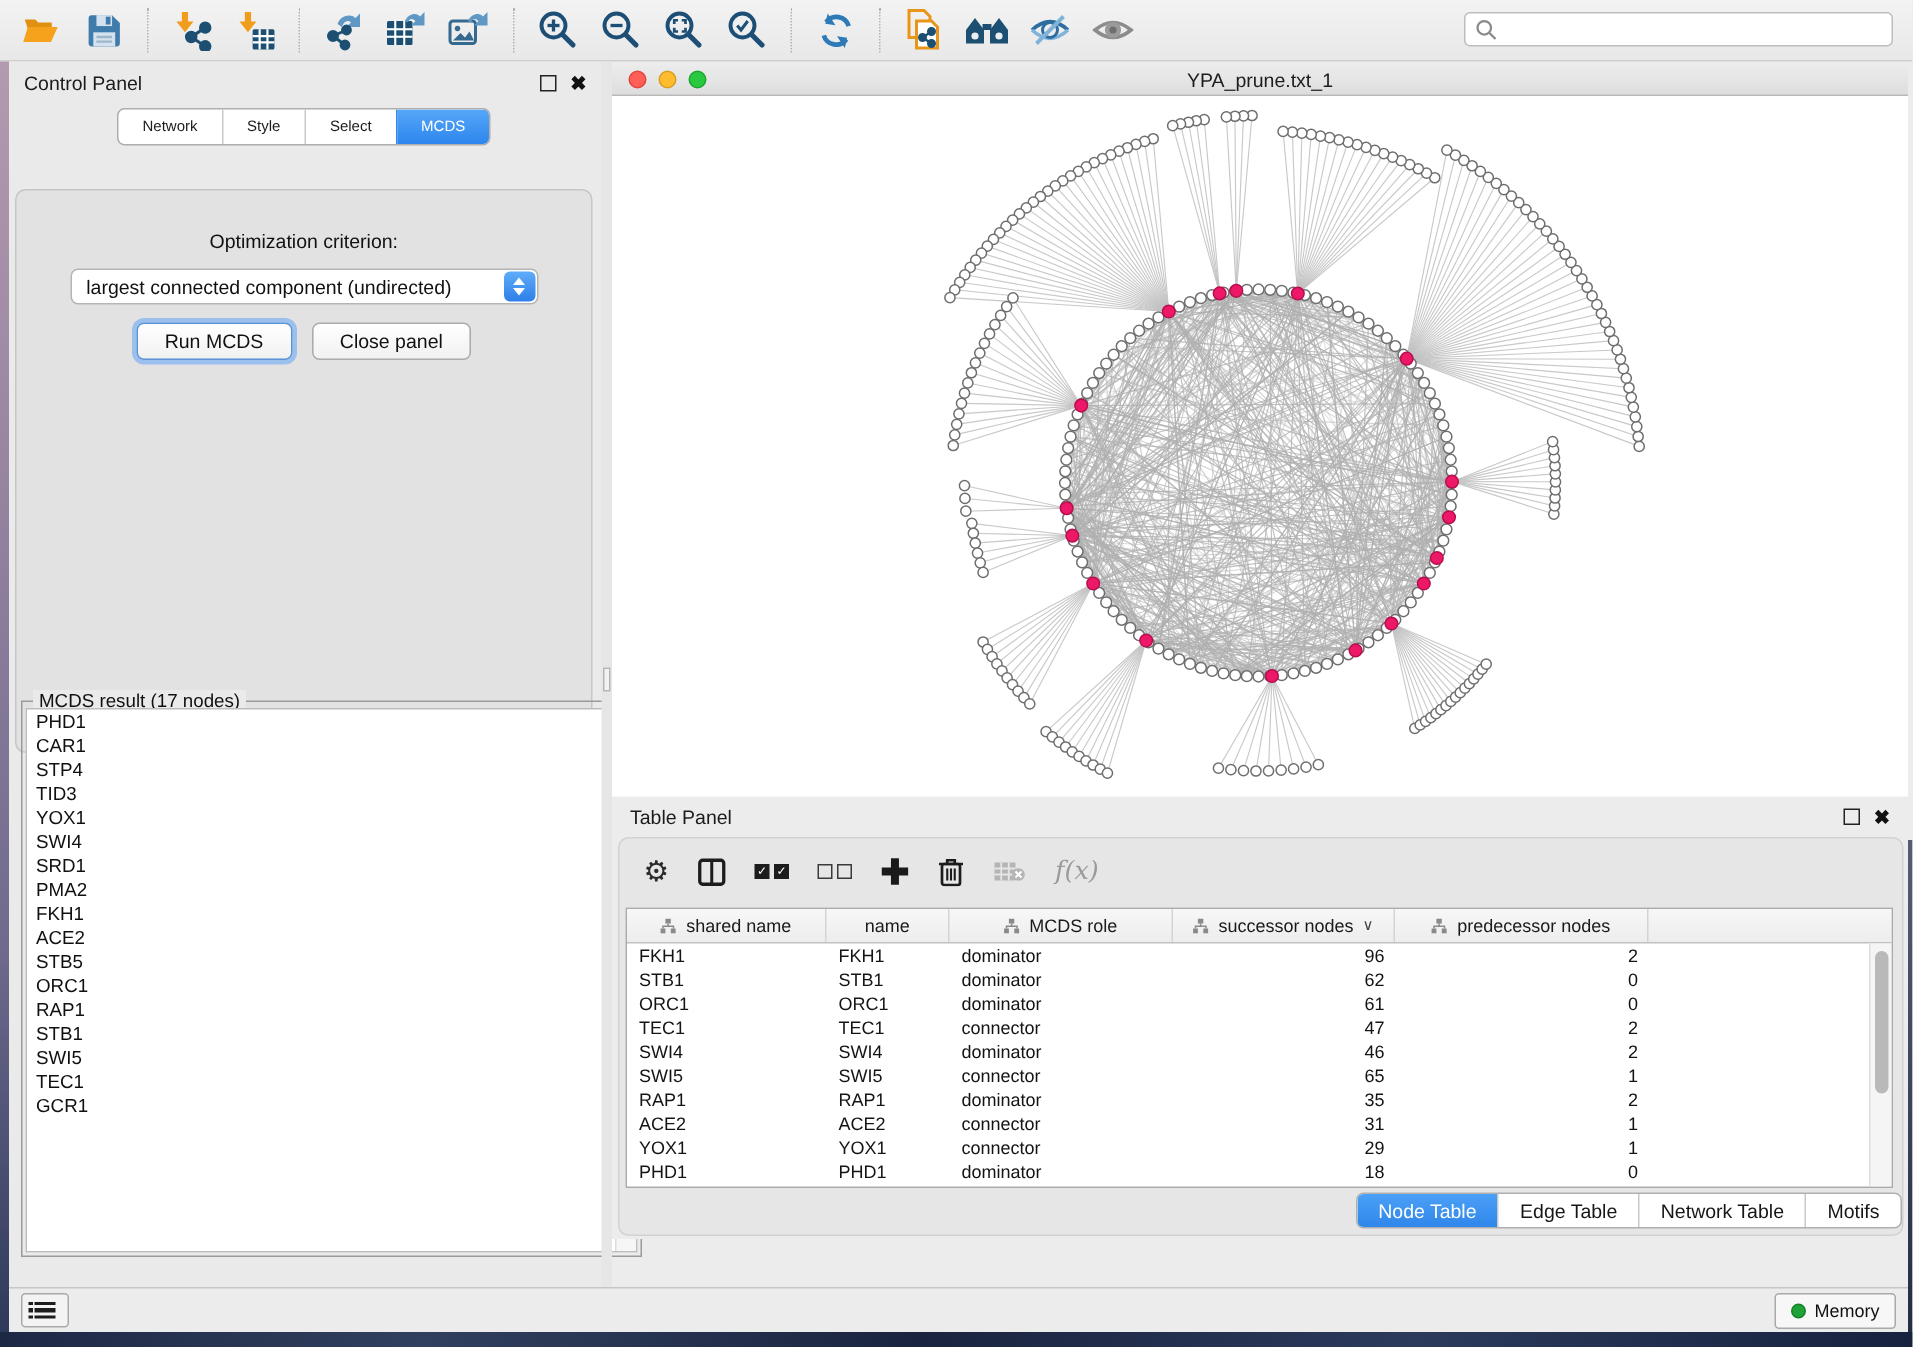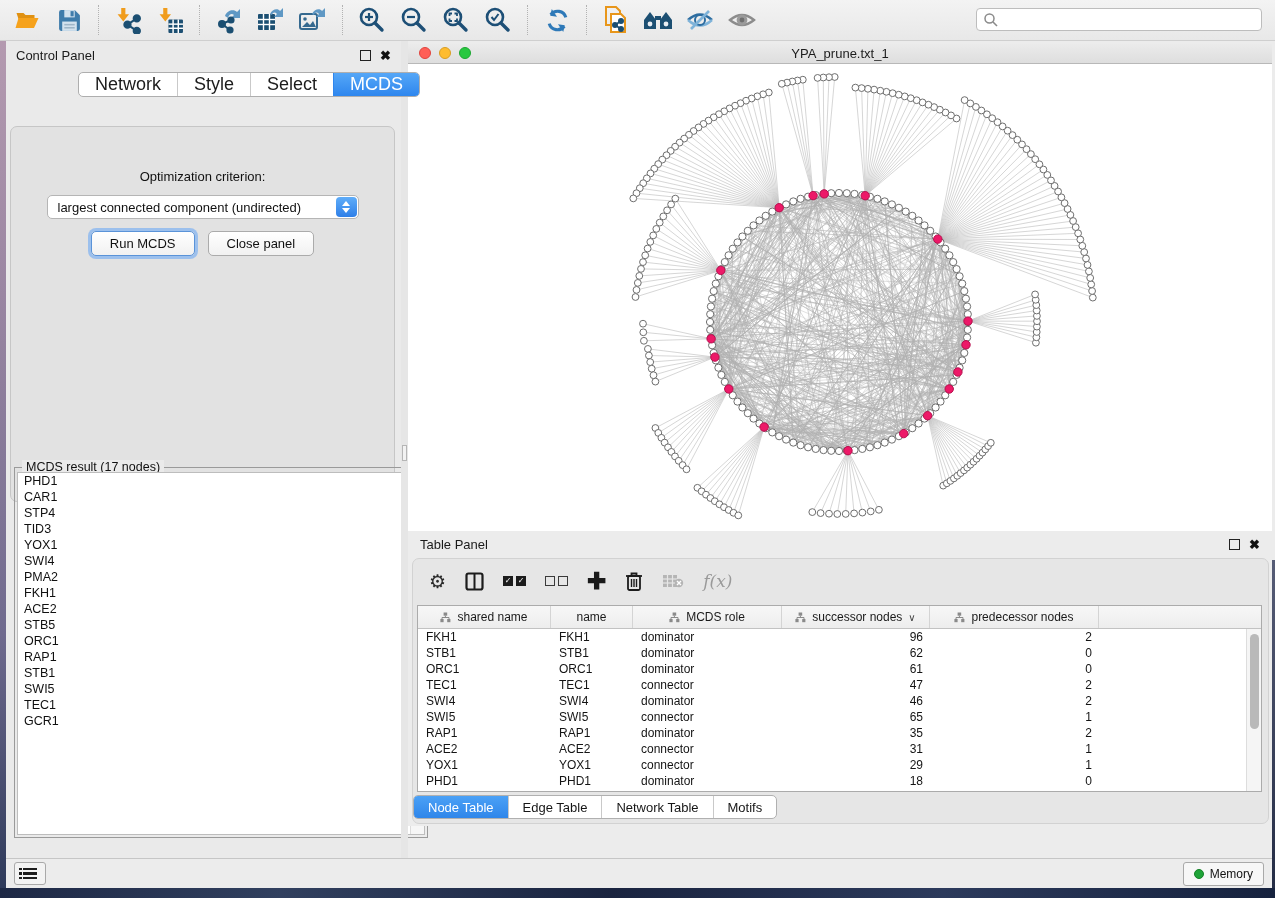--- a/index.html
+++ b/index.html
@@ -28,24 +28,24 @@
   .cpanel{position:absolute;left:6px;top:41px;width:395px;height:817px;background:#eaeaea;}
   .cp-hdr{height:28px;display:flex;align-items:center;padding:0 10px;}
   .panel-title{font-size:13px;color:#1b1b1b;}
   .panel-winbtns{margin-left:auto;display:flex;gap:9px;align-items:center;}
   .wb-min{width:9px;height:9px;border:1.5px solid #222;}
   .wb-close{font-size:13px;font-weight:bold;color:#111;line-height:9px;}
   .cp-card{position:absolute;left:4px;top:85px;width:385px;height:376px;background:#e2e2e2;
     border:1px solid #c6c6c6;border-radius:7px;box-sizing:border-box;}
   .seg-tabs{position:absolute;left:72px;top:31px;height:23px;display:flex;z-index:3;
     background:#fff;border:1px solid #aeaeae;border-radius:5px;overflow:hidden;}
-  .seg{padding:0 16px;font-size:18px;color:#1c1c1c;display:flex;align-items:center;border-left:1px solid #c9c9c9;}
+  .seg{padding:0 16px;font-size:10px;color:#1c1c1c;display:flex;align-items:center;border-left:1px solid #c9c9c9;}
   .seg:first-child{border-left:none;}
   .seg.active{background:linear-gradient(#55a7f7,#2e86ee);color:#fff;border-left-color:#2e86ee;}
-  .opt-label{text-align:center;font-size:13px;color:#111;margin-top:42px;}
+  .opt-label{text-align:center;font-size:13px;color:#111;margin-top:26px;}
   .dropdown{margin:11px auto 0 auto;width:312px;height:24px;background:#fff;border:1px solid #b5b5b5;
     border-radius:5px;display:flex;align-items:center;box-sizing:border-box;position:relative;}
   .dropdown .val{font-size:13px;color:#111;padding-left:10px;white-space:nowrap;}
   .dd-step{position:absolute;right:1px;top:1px;bottom:1px;width:21px;border-radius:4px;
     background:linear-gradient(#5fadf9,#2e7fe8);display:flex;flex-direction:column;align-items:center;justify-content:center;gap:2px;}
   .dd-up,.dd-dn{width:0;height:0;border-left:4px solid transparent;border-right:4px solid transparent;}
   .dd-up{border-bottom:5px solid #fff;}
   .dd-dn{border-top:5px solid #fff;}
   .cp-btnrow{display:flex;justify-content:center;gap:13px;margin-top:12px;}
   .mac-btn{height:23px;padding:0 18px;background:linear-gradient(#ffffff,#f1f1f1);border:1px solid #ababab;
@@ -93,21 +93,21 @@
   .thead{display:flex;height:23px;background:linear-gradient(#f7f7f7,#ededed);border-bottom:1px solid #c2c2c2;box-sizing:border-box;}
   .th{display:flex;align-items:center;justify-content:center;gap:6px;font-size:12px;color:#1a1a1a;
     border-right:1px solid #d4d4d4;box-sizing:border-box;overflow:hidden;}
   .th .sort{font-size:10px;color:#444;}
   .trow{display:flex;height:16px;align-items:center;}
   .td{font-size:12px;color:#141414;box-sizing:border-box;overflow:hidden;white-space:nowrap;}
   .td.left{padding-left:8px;text-align:left;}
   .td.right{padding-right:7px;text-align:right;}
   .t-scroll{position:absolute;right:0;top:23px;bottom:0;width:14px;background:#f5f5f5;border-left:1px solid #ddd;}
   .t-thumb{position:absolute;right:2px;top:5px;width:9px;height:95px;background:#b9b9b9;border-radius:5px;}
-  .tp-tabs{position:absolute;left:0;right:0;bottom:4px;display:flex;justify-content:flex-start;}
+  .tp-tabs{position:absolute;left:0;right:0;bottom:4px;display:flex;justify-content:flex-end;}
   .tp-tabgroup{display:flex;background:#fff;border:1px solid #b0b0b0;border-radius:5px;overflow:hidden;height:22px;}
   .tp-tab{padding:0 14px;display:flex;align-items:center;font-size:13px;color:#161616;border-left:1px solid #c9c9c9;}
   .tp-tab:first-child{border-left:none;}
   .tp-tab.active{background:linear-gradient(#4ba1f6,#2f86ea);color:#fff;border-left-color:#2f86ea;}
 
   
   .statusbar{position:absolute;left:6px;right:3px;bottom:10px;height:30px;background:#ececec;
     border-top:1px solid #c6c6c6;display:flex;align-items:center;justify-content:space-between;padding:0 8px;box-sizing:border-box;}
   .list-btn{width:30px;height:21px;background:#f3f3f3;border:1px solid #a9a9a9;border-radius:3px;
     display:flex;align-items:center;justify-content:center;}
@@ -323,20 +323,21 @@
     <div class="fieldset">
       <span class="fs-legend">MCDS result (17 nodes)</span>
       <div class="fs-list">
         <div id="mcds-items">
             <div class="fs-item">PHD1</div>
             <div class="fs-item">CAR1</div>
             <div class="fs-item">STP4</div>
             <div class="fs-item">TID3</div>
             <div class="fs-item">YOX1</div>
             <div class="fs-item">SWI4</div>
+            <div class="fs-item">SRD1</div>
             <div class="fs-item">PMA2</div>
             <div class="fs-item">FKH1</div>
             <div class="fs-item">ACE2</div>
             <div class="fs-item">STB5</div>
             <div class="fs-item">ORC1</div>
             <div class="fs-item">RAP1</div>
             <div class="fs-item">STB1</div>
             <div class="fs-item">SWI5</div>
             <div class="fs-item">TEC1</div>
             <div class="fs-item">GCR1</div>

